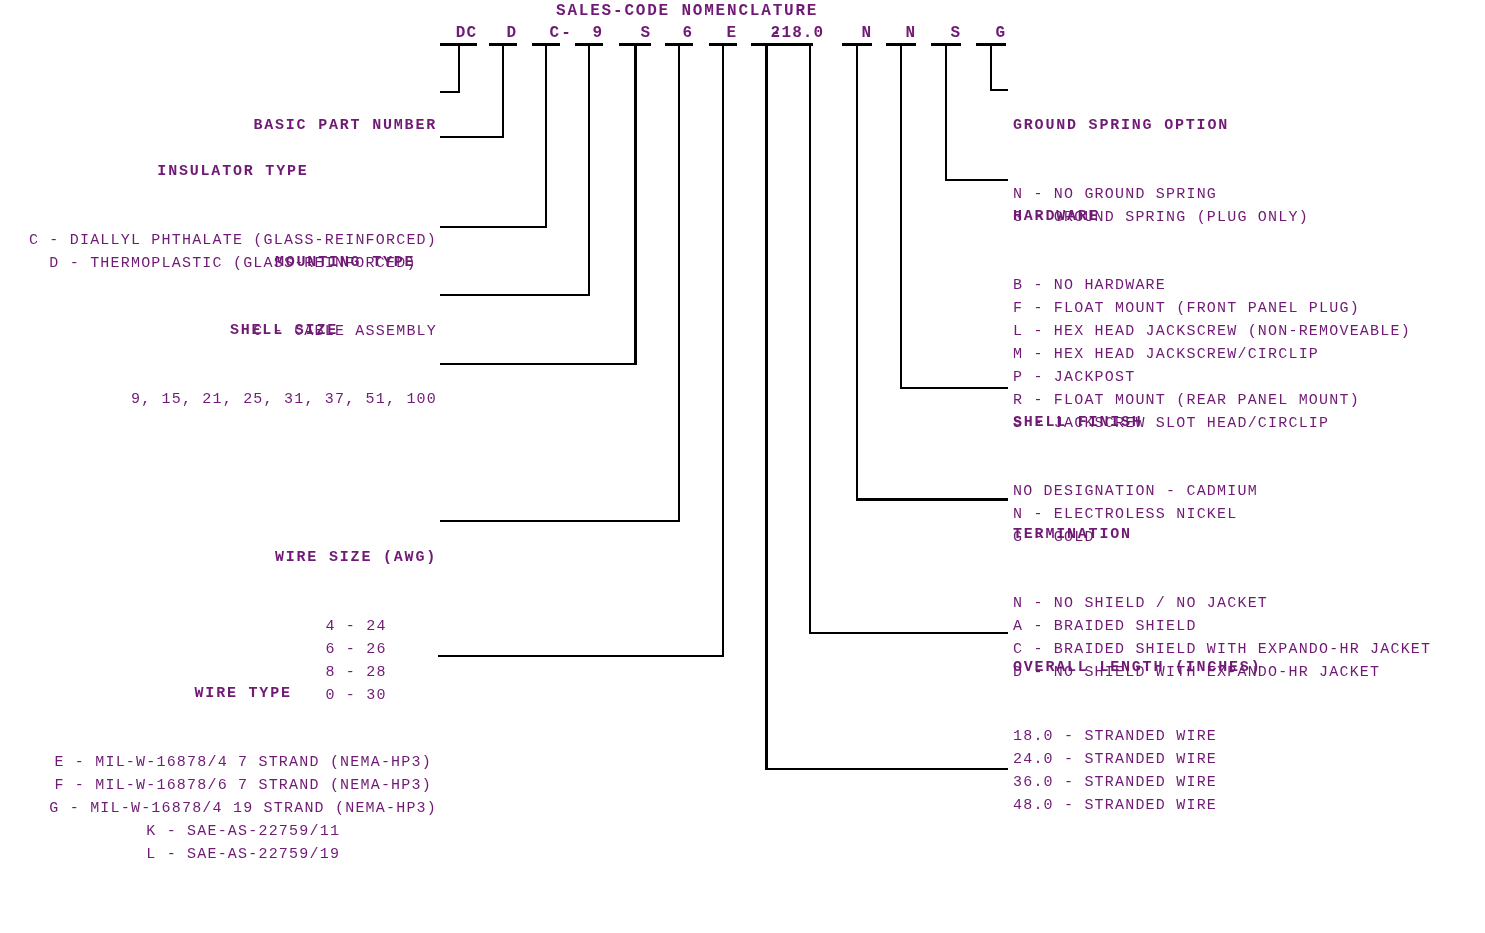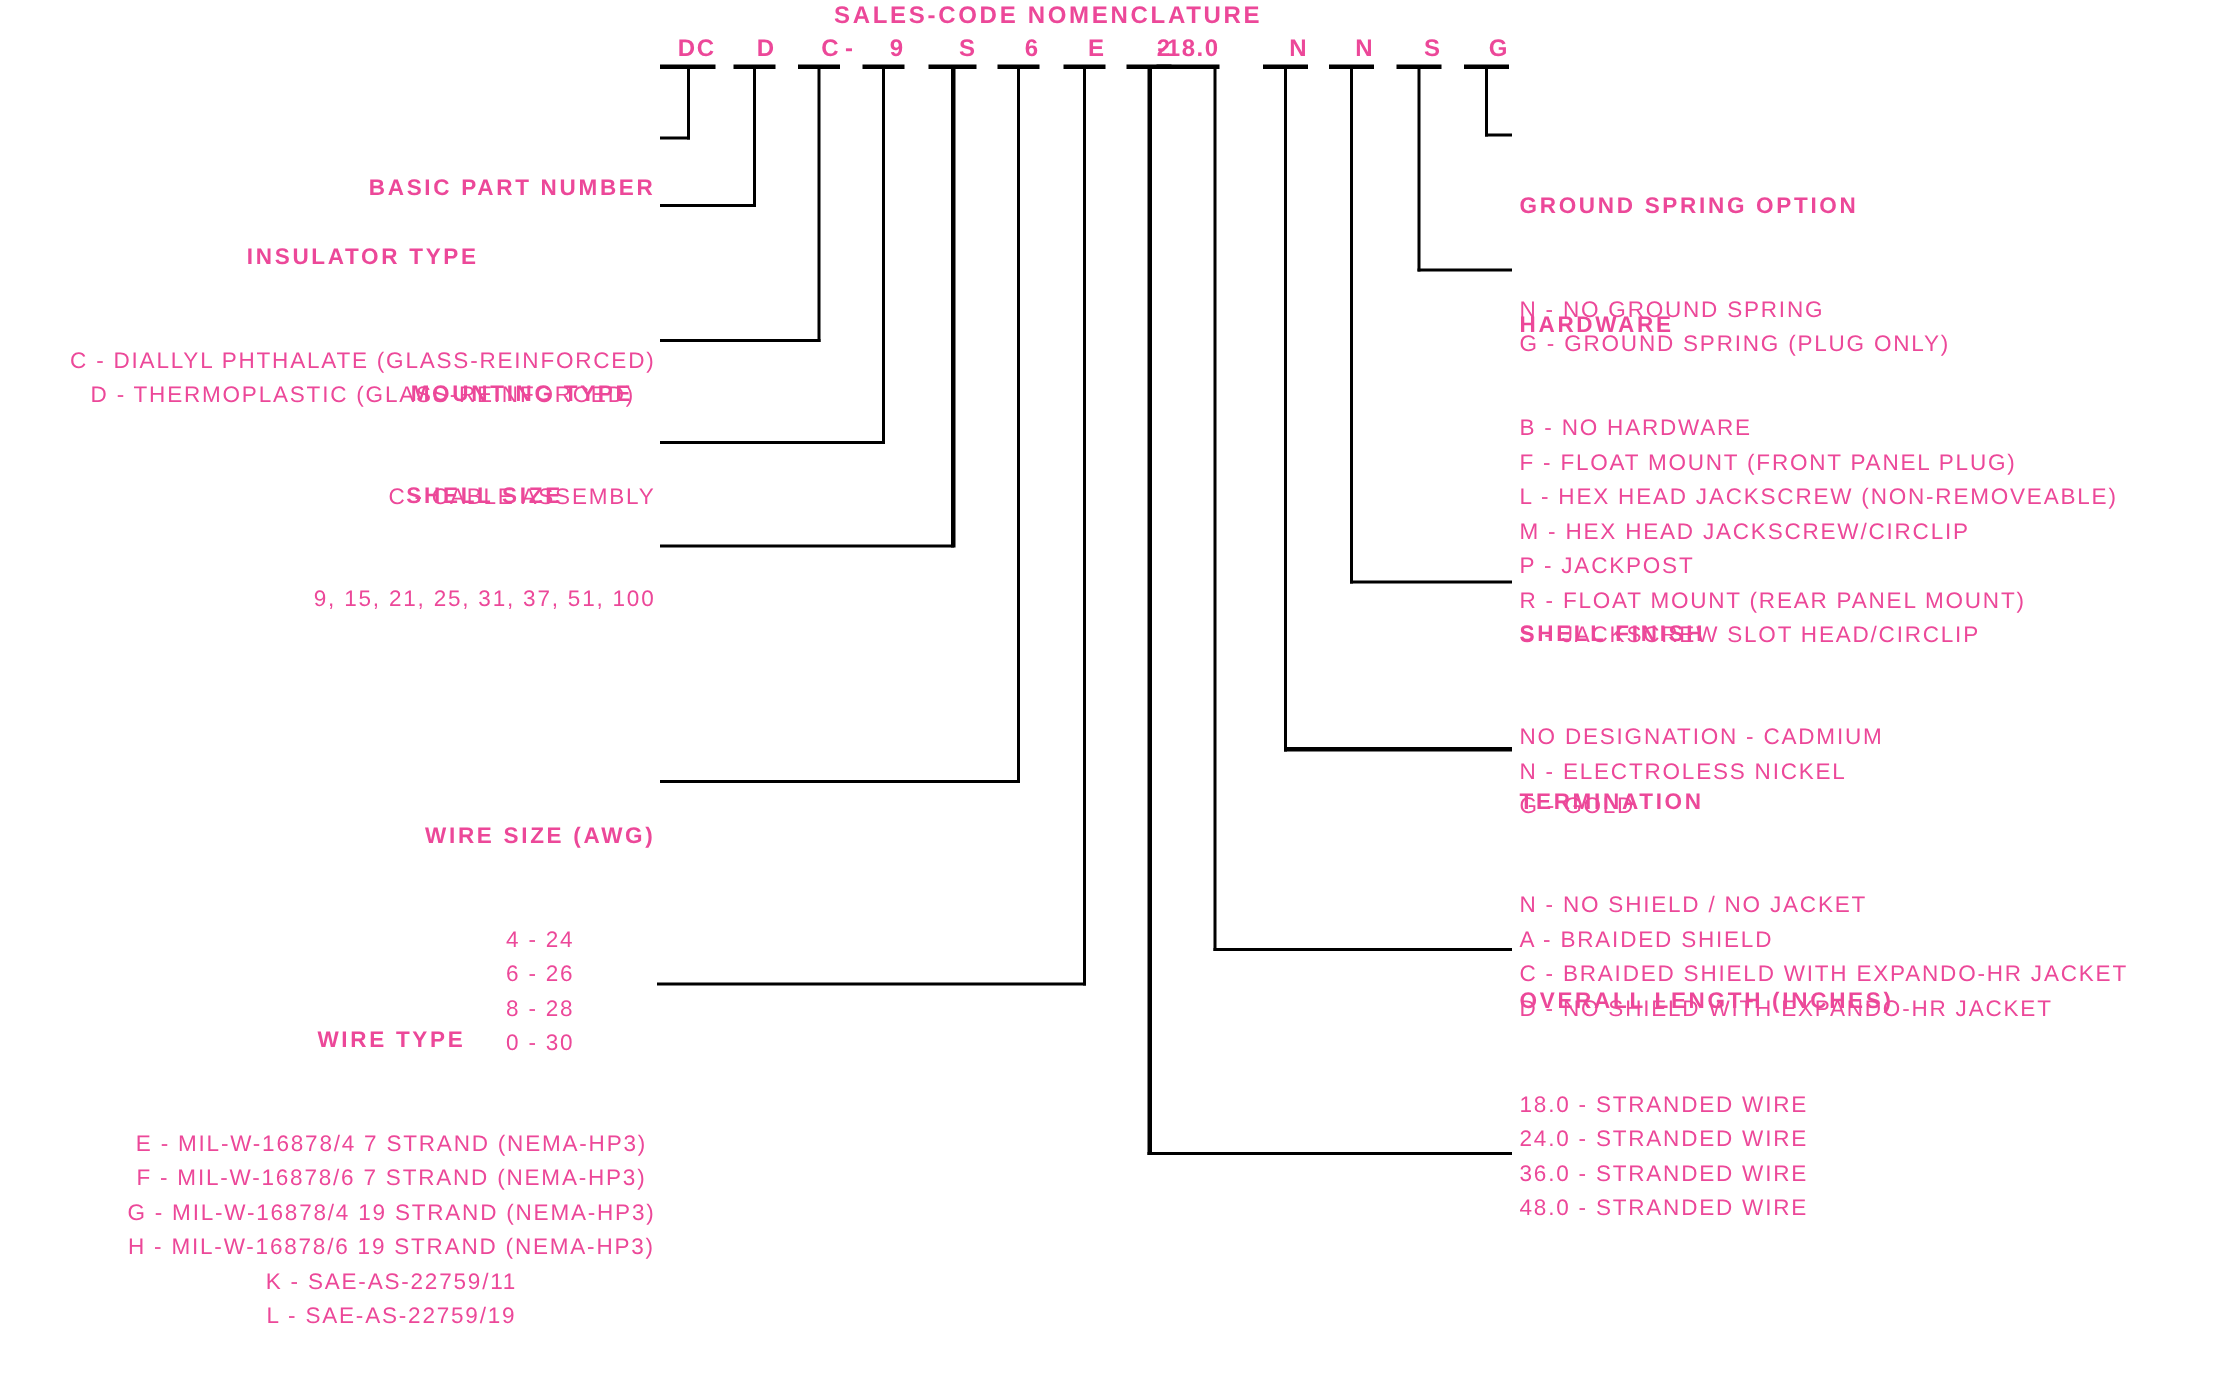--- a/index.html
+++ b/index.html
@@ -1,21 +1,21 @@
 <!DOCTYPE html>
 <html><head>
 <meta charset="utf-8">
 <style>
   html,body{margin:0;padding:0;background:#ffffff;}
   .canvas{
     position:relative;
     width:1485px;height:933px;
     background:#ffffff;
-    font-family:Liberation Sans, sans-serif;
-    color:#ec4899;
+    font-family:Liberation Mono, monospace;
+    color:#701a75;
     overflow:hidden;
   }
   .title{
     position:absolute;top:2px;left:556px;
     font-size:16px;font-weight:bold;letter-spacing:1.8px;
     white-space:pre;
   }
   .token{
     position:absolute;top:24px;height:19px;
     border-bottom:3px solid #000;
@@ -98,23 +98,23 @@
     <div class="heading">MOUNTING TYPE</div>
   <div class="item">C - CABLE ASSEMBLY</div></div>
   <div class="section left" style="top:273px">
     <div class="heading">SHELL SIZE</div>
   <div class="item">9, 15, 21, 25, 31, 37, 51, 100</div></div>
   <div class="section left" style="top:500px">
     <div class="heading">WIRE SIZE (AWG)</div>
   <div class="item">4 - 24</div><div class="item">6 - 26</div><div class="item">8 - 28</div><div class="item">0 - 30</div></div>
   <div class="section left" style="top:636px">
     <div class="heading">WIRE TYPE</div>
-  <div class="item">E - MIL-W-16878/4 7 STRAND (NEMA-HP3)</div><div class="item">F - MIL-W-16878/6 7 STRAND (NEMA-HP3)</div><div class="item">G - MIL-W-16878/4 19 STRAND (NEMA-HP3)</div><div class="item">H - MIL-W-16878/6 19 STRAND (NEMA-HP3)</div><div class="item">K - SAE-AS-22759/11</div><div class="item">L - SAE-AS-22759/19</div></div>
+  <div class="item">E - MIL-W-16878/4 7 STRAND (NEMA-HP3)</div><div class="item">F - MIL-W-16878/6 7 STRAND (NEMA-HP3)</div><div class="item">G - MIL-W-16878/4 19 STRAND (NEMA-HP3)</div><div class="item">K - SAE-AS-22759/11</div><div class="item">L - SAE-AS-22759/19</div></div>
 
-  <div class="section right" style="top:80px">
+  <div class="section right" style="top:68px">
     <div class="heading">GROUND SPRING OPTION</div>
   <div class="item">N - NO GROUND SPRING</div><div class="item">G - GROUND SPRING (PLUG ONLY)</div></div>
   <div class="section right" style="top:159px">
     <div class="heading">HARDWARE</div>
   <div class="item">B - NO HARDWARE</div><div class="item">F - FLOAT MOUNT (FRONT PANEL PLUG)</div><div class="item">L - HEX HEAD JACKSCREW (NON-REMOVEABLE)</div><div class="item">M - HEX HEAD JACKSCREW/CIRCLIP</div><div class="item">P - JACKPOST</div><div class="item">R - FLOAT MOUNT (REAR PANEL MOUNT)</div><div class="item">S - JACKSCREW SLOT HEAD/CIRCLIP</div></div>
   <div class="section right" style="top:365px">
     <div class="heading">SHELL FINISH</div>
   <div class="item">NO DESIGNATION - CADMIUM</div><div class="item">N - ELECTROLESS NICKEL</div><div class="item">G - GOLD</div></div>
   <div class="section right" style="top:477px">
     <div class="heading">TERMINATION</div>

